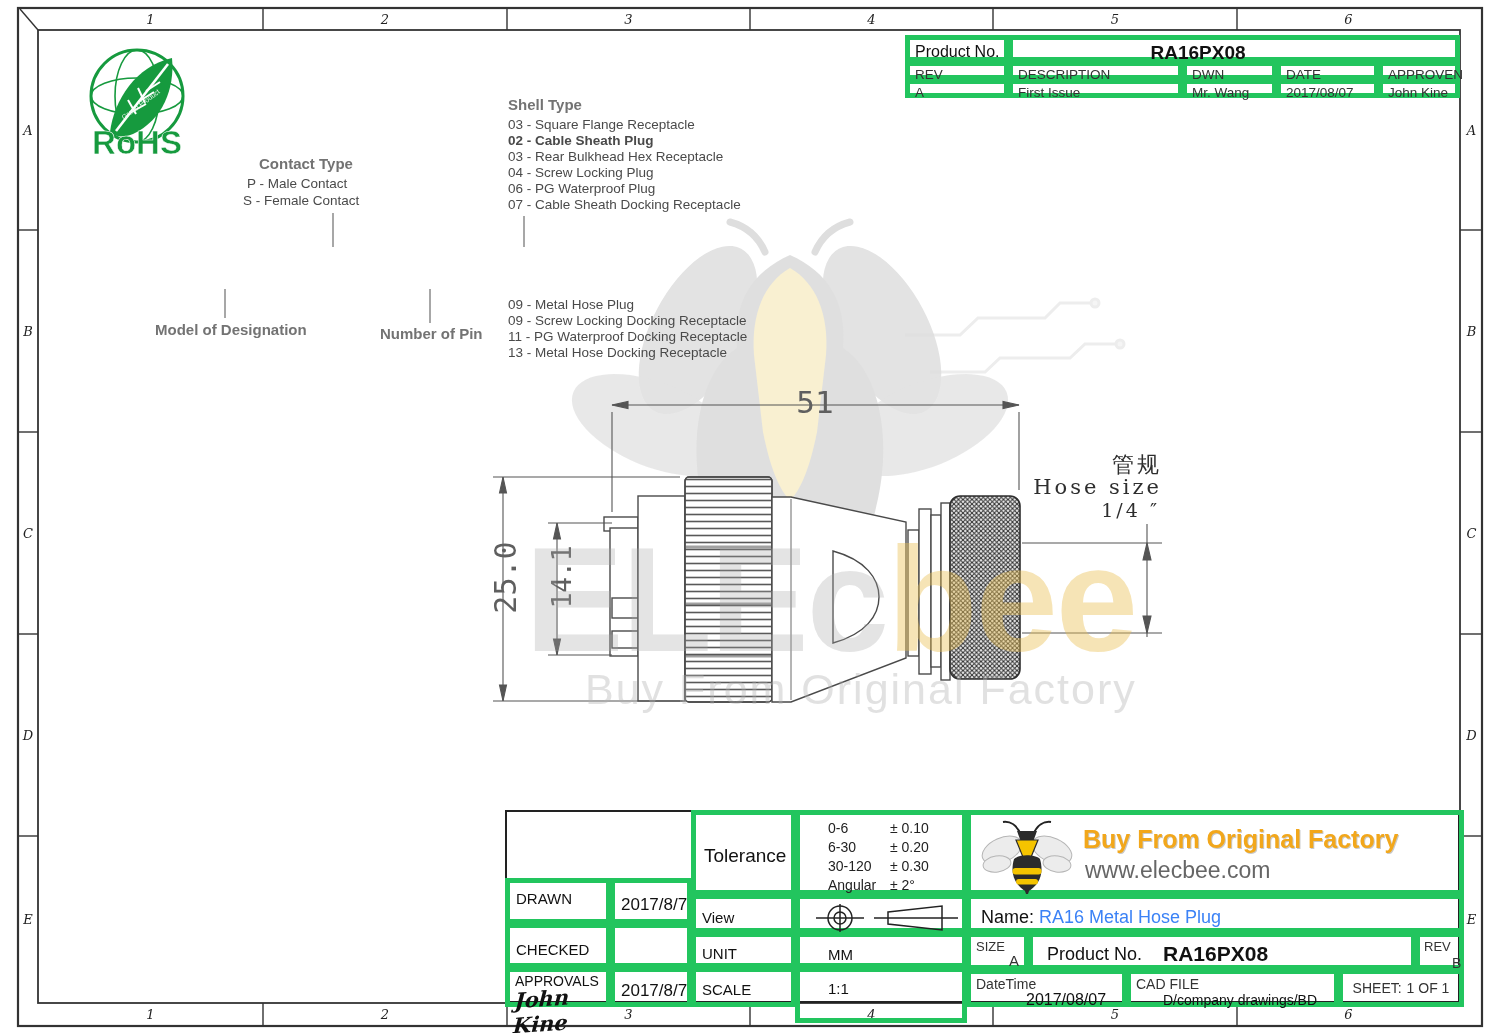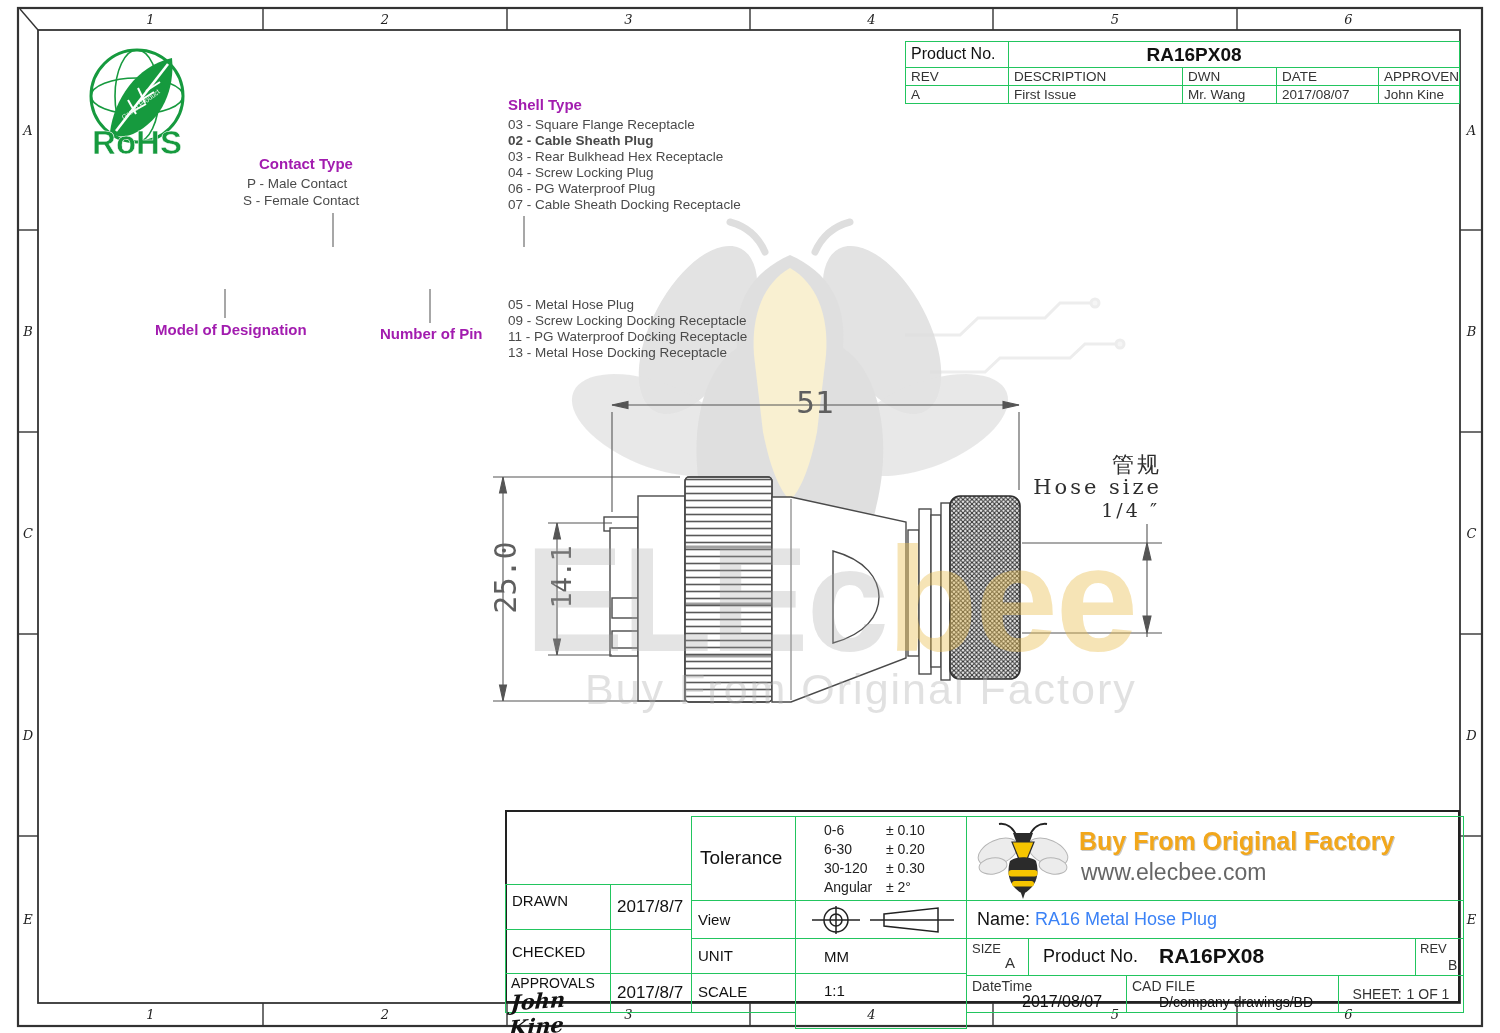--- a/index.html
+++ b/index.html
@@ -1,23 +1,23 @@
 <!DOCTYPE html>
 <html><head>
 <meta charset="utf-8">
 <style>
   html,body{margin:0;padding:0;background:#fff;}
   #sheet{position:relative;width:1500px;height:1033px;background:#fff;overflow:hidden;
          font-family:"Liberation Sans",sans-serif;color:#333;}
   .abs{position:absolute;}
   .zone{font-family:"DejaVu Serif",serif;font-style:italic;font-size:13px;color:#222;
         display:flex;align-items:center;justify-content:center;}
-  .cell{position:absolute;border:1px solid #22c55e;box-sizing:border-box;background:transparent;margin-top:6px;}
+  .cell{position:absolute;border:5px solid #22c55e;box-sizing:border-box;background:transparent;}
   .lbl{font-size:15px;color:#111;}
-  .bluehead{color:#a21caf;font-weight:bold;font-size:15px;}
+  .bluehead{color:#737373;font-weight:bold;font-size:15px;}
   .listtxt{color:#4a4a4a;font-size:13.5px;line-height:16.2px;white-space:nowrap;}
   .cadnum{font-family:"DejaVu Sans Mono",monospace;color:#5f5f5f;}
   .cadtxt{font-family:"DejaVu Serif",serif;color:#2e2e2e;letter-spacing:3px;white-space:nowrap;}
   .wm{pointer-events:none;user-select:none;white-space:nowrap;}
   .sig{font-family:"DejaVu Serif",serif;font-style:italic;font-weight:bold;font-size:21px;
        transform:rotate(-4deg) skewX(-8deg);color:#111;}
   .tolrow{display:flex;font-size:14px;color:#222;line-height:19px;}
   .tolrange{width:62px;}
   svg{display:block;}
 </style>
@@ -286,21 +286,21 @@
   <div class="abs listtxt" style="left:508px;top:149px;">03 - Rear Bulkhead Hex Receptacle</div>
   <div class="abs listtxt" style="left:508px;top:165px;">04 - Screw Locking Plug</div>
   <div class="abs listtxt" style="left:508px;top:181px;">06 - PG Waterproof Plug</div>
   <div class="abs listtxt" style="left:508px;top:197px;">07 - Cable Sheath Docking Receptacle</div>
 
   <div class="abs bluehead" style="left:259px;top:155px;">Contact Type</div>
   <div class="abs listtxt" style="left:247px;top:176px;">P - Male Contact</div>
   <div class="abs listtxt" style="left:243px;top:193px;">S - Female Contact</div>
 
 
-  <div class="abs listtxt" style="left:508px;top:297px;">05 - Metal Hose Plug</div>
+  <div class="abs listtxt" style="left:508px;top:297px;">09 - Metal Hose Plug</div>
   <div class="abs listtxt" style="left:508px;top:313px;">09 - Screw Locking Docking Receptacle</div>
   <div class="abs listtxt" style="left:508px;top:329px;">11 - PG Waterproof Docking Receptacle</div>
   <div class="abs listtxt" style="left:508px;top:345px;">13 - Metal Hose Docking Receptacle</div>
 
   <div class="abs bluehead" style="left:155px;top:321px;">Model of Designation</div>
   <div class="abs bluehead" style="left:380px;top:325px;">Number of Pin</div>
 
   <div class="abs cadnum" style="left:775px;top:384px;width:80px;text-align:center;font-size:31px;">51</div>
   <div class="abs cadnum" style="left:460px;top:560px;width:90px;text-align:center;font-size:30px;transform:rotate(-90deg);">25.0</div>
   <div class="abs cadnum" style="left:522px;top:562px;width:80px;text-align:center;font-size:26px;transform:rotate(-90deg);">14.1</div>

